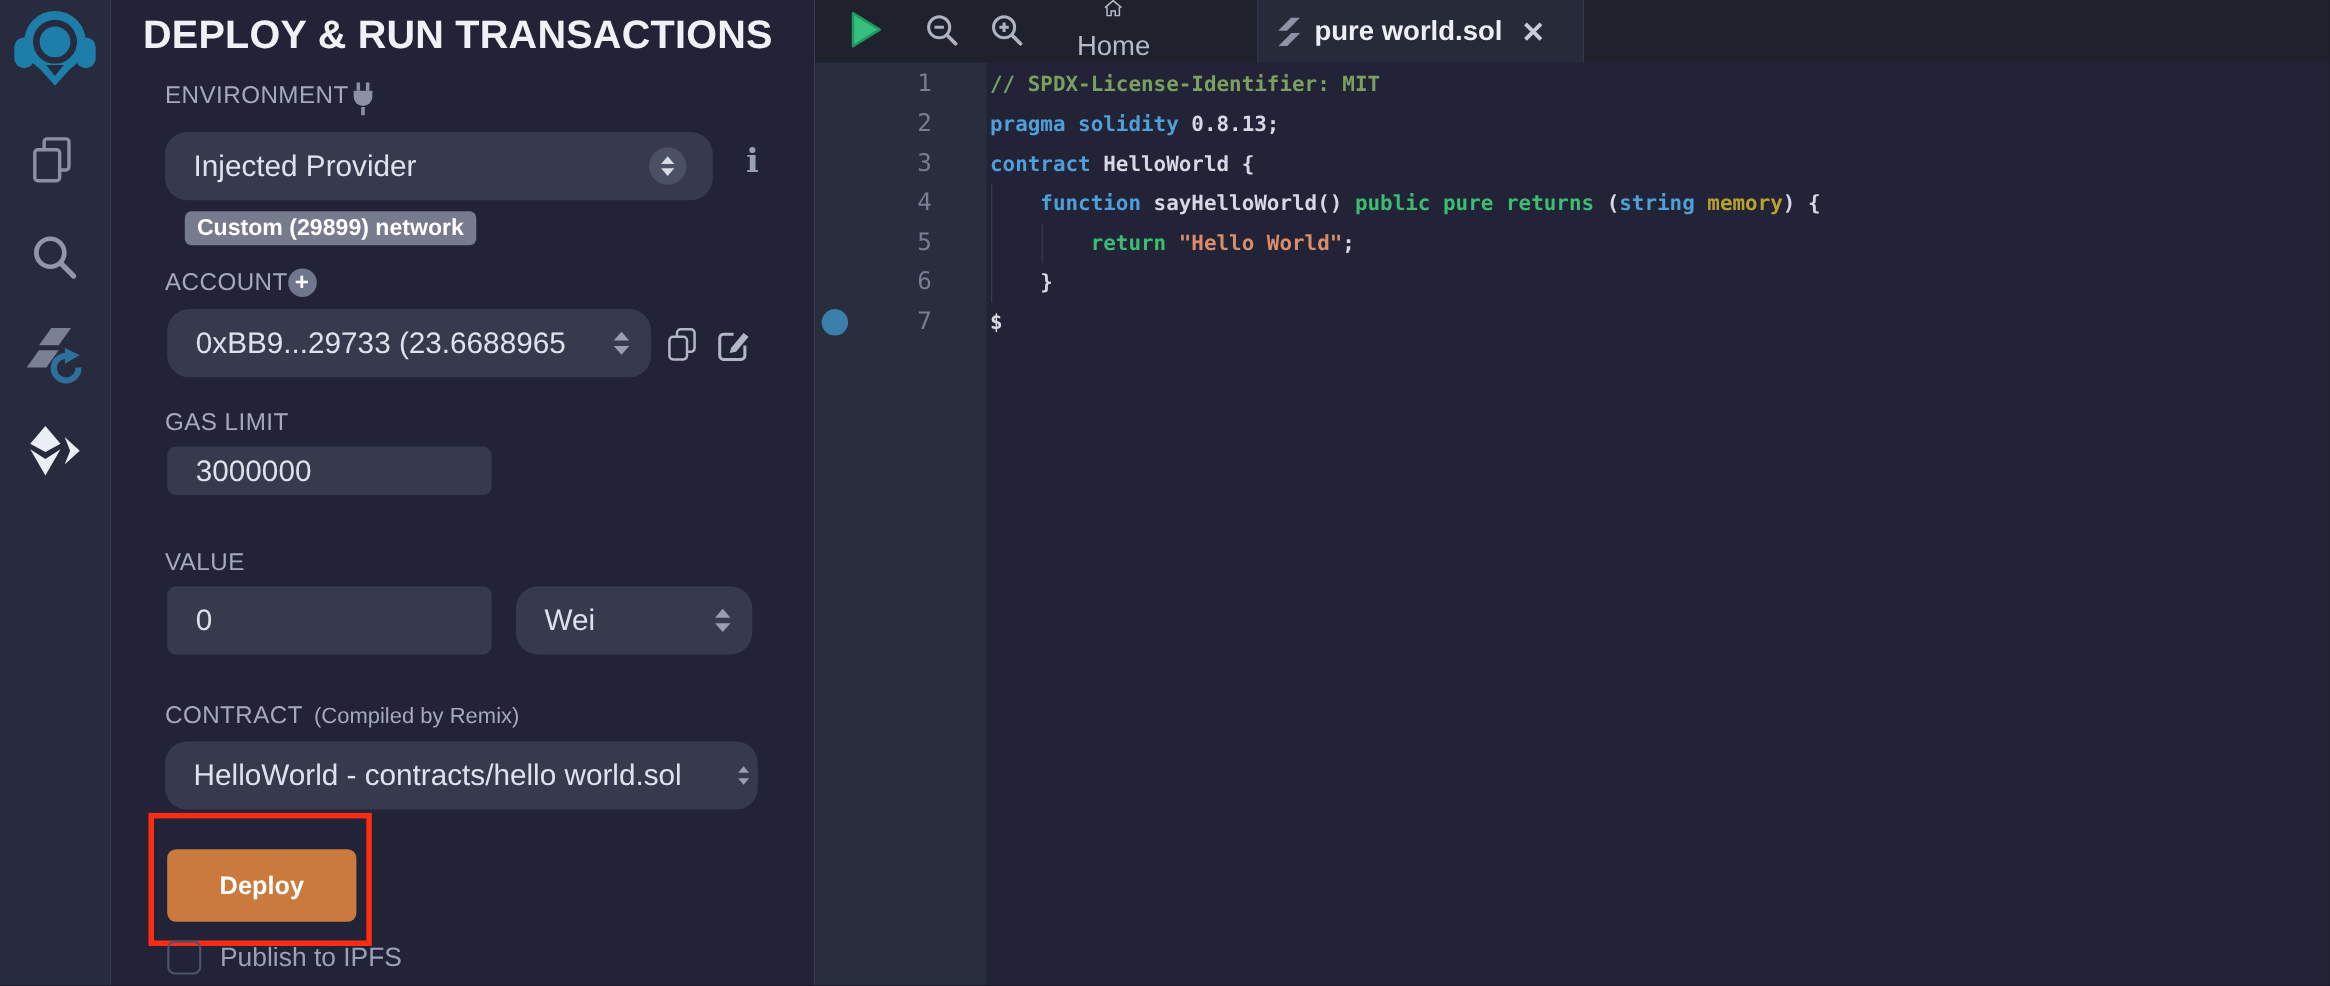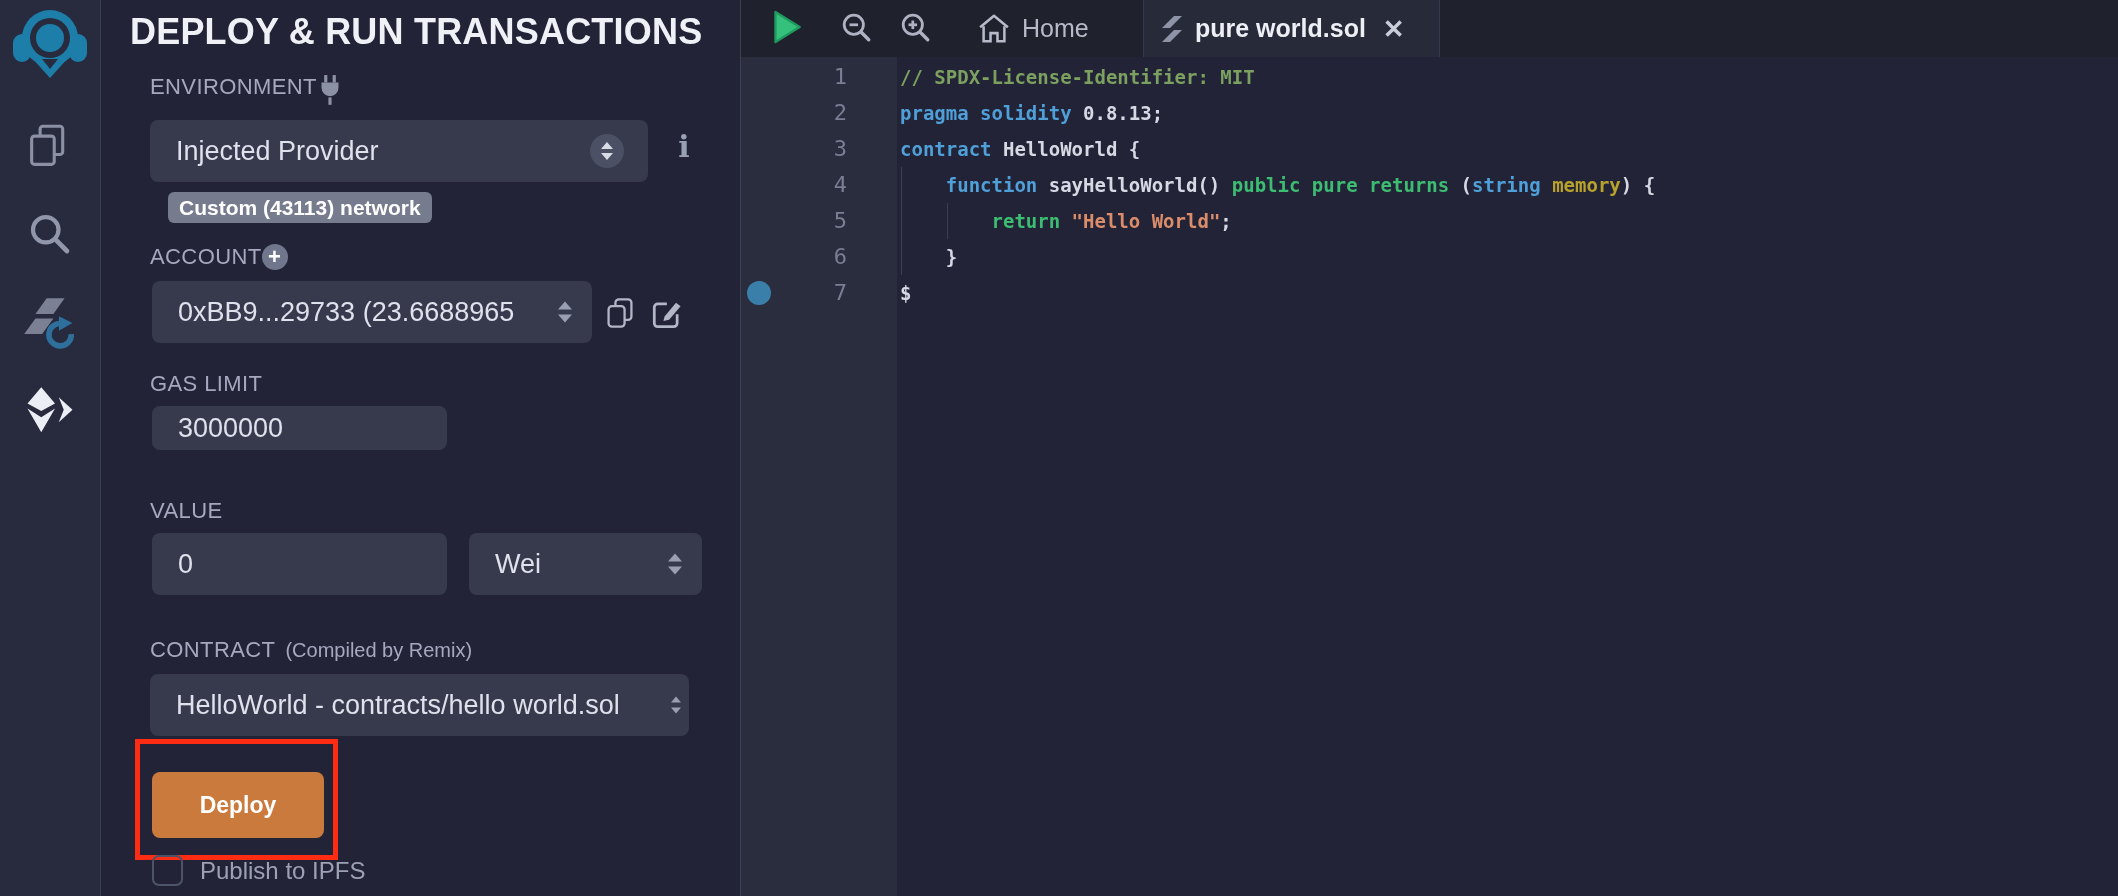--- a/index.html
+++ b/index.html
@@ -17,21 +17,21 @@
   .panel{position:absolute;left:101px;top:0;width:639px;height:100%;background:var(--panel_bg,#222336);}
   .t-row{position:absolute;left:29px;top:10px;right:22px;height:44px;display:flex;align-items:center;gap:16px;}
   .t-title{margin:0;font-size:36px;font-weight:700;color:#f0f1f7;letter-spacing:.2px;white-space:nowrap;}
   .t-chev{margin-left:auto;cursor:pointer;}
   .lbl{position:absolute;font-size:22px;color:var(--label_text,#a6a8c0);letter-spacing:.4px;}
   .lblrow{position:absolute;display:flex;align-items:flex-start;
           font-size:22px;color:var(--label_text,#a6a8c0);letter-spacing:.4px;}
   .sublbl{font-size:20px;letter-spacing:0;}
   .sel,.tinput{position:absolute;background:var(--input_bg,#363a4c);border-radius:8px;
        color:var(--input_text,#dfe1ec);font-size:27px;box-sizing:border-box;}
-  .sel{display:flex;align-items:center;padding:0 26px;cursor:pointer;overflow:hidden;white-space:nowrap;}
+  .sel{display:flex;align-items:center;padding:0 26px;cursor:pointer;overflow:hidden;white-space:nowrap;border-radius:20px;}
   .tinput{border:none;outline:none;padding:0 10px 0 26px;font-family:inherit;width:100%;height:100%;}
   .inwrap{position:absolute;}
   .env-row{left:49px;top:74px;}
   .env-sel{left:49px;top:120px;width:498px;height:62px;}
   .circ{position:absolute;right:24px;top:14px;width:34px;height:34px;border-radius:50%;
         background:#4b5065;display:flex;flex-direction:column;align-items:center;justify-content:center;gap:4px;}
   .ctri{width:0;height:0;border-left:6px solid transparent;border-right:6px solid transparent;}
   .ctri.up{border-bottom:7px solid #d9dbe6;} .ctri.dn{border-top:7px solid #d9dbe6;}
   .info{position:absolute;left:569px;top:129px;width:28px;text-align:center;
         font-family:"DejaVu Serif",serif;font-weight:700;font-size:30px;color:#9aa0b4;cursor:pointer;}
@@ -45,41 +45,41 @@
   .updown{position:absolute;right:20px;top:50%;transform:translateY(-50%);
           display:flex;flex-direction:column;align-items:center;gap:5px;}
   .tri{width:0;height:0;border-left:7px solid transparent;border-right:7px solid transparent;}
   .tri.up{border-bottom:8px solid #9a9eb2;} .tri.dn{border-top:8px solid #9a9eb2;}
   .sm .tri{border-left-width:5px;border-right-width:5px;}
   .sm .tri.up{border-bottom-width:6px;} .sm .tri.dn{border-top-width:6px;}
   .icon-btn{position:absolute;cursor:pointer;}
   #copy-btn{left:505px;top:297px;} #edit-btn{left:551px;top:297px;}
   .gas-lbl{left:49px;top:371px;} .gas-in{left:51px;top:406px;width:295px;height:44px;}
   .val-lbl{left:49px;top:498px;} .val-in{left:51px;top:533px;width:295px;height:62px;}
-  .wei-sel{left:368px;top:533px;width:233px;height:62px;}
+  .wei-sel{left:368px;top:533px;width:215px;height:62px;}
   .ctr-row{left:49px;top:637px;align-items:baseline;gap:10px;}
   .ctr-sel{left:49px;top:674px;width:539px;height:62px;padding-right:8px;}
   .ctr-sel .updown{right:8px;}
   .red-rect{position:absolute;left:34px;top:739px;width:203px;height:121px;box-sizing:border-box;
             border:5px solid var(--highlight_red,#fe2c13);}
   .deploy{position:absolute;left:51px;top:772px;width:172px;height:66px;border:none;border-radius:8px;
           background:var(--accent_orange,#ca7a3c);color:#fff;font-size:23px;font-weight:700;
           font-family:inherit;cursor:pointer;}
   .chk{position:absolute;left:51px;top:855px;width:31px;height:31px;box-sizing:border-box;
        border:2px solid #4d5368;border-radius:7px;cursor:pointer;background:transparent;}
   .ipfs-lbl{position:absolute;left:99px;top:857px;font-size:24px;color:#9da1b6;cursor:pointer;}
 
   
   .editor{position:absolute;left:740px;top:0;width:1378px;height:100%;box-sizing:border-box;
           border-left:1px solid #3c4053;background:var(--bg,#222336);}
   .tabbar{position:absolute;left:0;top:0;right:0;height:57px;background:var(--tabbar_bg,#1f212d);}
   .tb-btn{position:absolute;cursor:pointer;}
   #play-btn{left:31px;top:9px;} #zoomout-btn{left:100px;top:12px;} #zoomin-btn{left:159px;top:12px;}
   .home-tab{position:absolute;left:228px;top:0;height:57px;display:flex;align-items:center;gap:13px;
-            color:#b6bac9;font-size:25px;cursor:pointer;padding:0 10px;}
+            color:#b6bac9;font-size:25px;cursor:pointer;padding:0 10px;flex-direction:column;}
   .file-tab{position:absolute;left:402px;top:0;width:297px;height:57px;box-sizing:border-box;
             background:var(--tab_active_bg,#262a39);border-left:1px solid #343a4e;border-right:1px solid #343a4e;
             display:flex;align-items:center;gap:13px;padding:0 18px;cursor:pointer;}
   .file-tab .tl{font-size:25px;font-weight:700;color:#edeff5;white-space:nowrap;}
   .file-tab .x{margin-left:4px;font-size:26px;font-weight:700;color:#c9cdda;cursor:pointer;line-height:1;}
   .gutter{position:absolute;left:0;top:57px;width:156px;bottom:0;background:var(--gutter_bg,#2a2d3d);}
   .lnums{padding:2px 50px 0 0;text-align:right;font-family:"DejaVu Sans Mono",monospace;
          font-size:22px;color:#797e95;}
   .ln{height:36px;line-height:36px;}
   .bp{position:absolute;left:6px;top:224px;width:24px;height:24px;border-radius:50%;
@@ -161,21 +161,21 @@
       </svg>
     </div>
     <div class="sel env-sel">
       <span>Injected Provider</span>
       <span class="circ">
         <i class="ctri up"></i>
           <i class="ctri dn"></i>
       </span>
     </div>
     <span class="info">i</span>
-    <div class="badge">Custom (43113) network</div>
+    <div class="badge">Custom (29899) network</div>
 
     <div class="lblrow acct-row">
       <span>ACCOUNT</span>
       <span class="plus">+</span>
     </div>
     <div class="sel acct-sel">
       <span>0xBB9...29733 (23.6688965</span>
       <span class="updown">
           <i class="tri up"></i>
           <i class="tri dn"></i>

